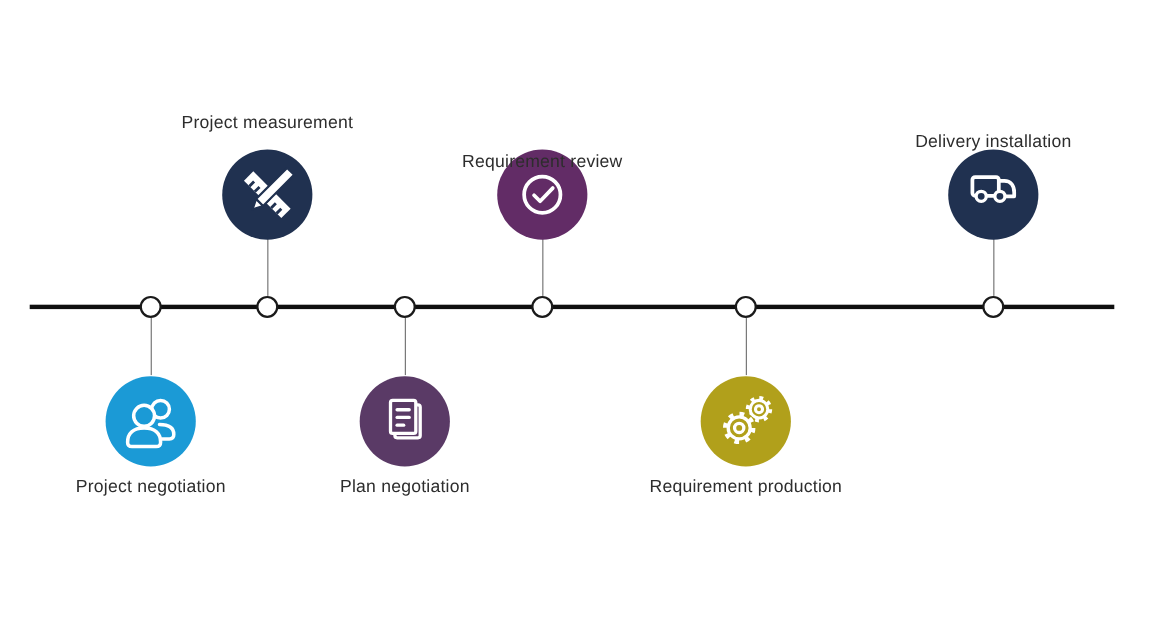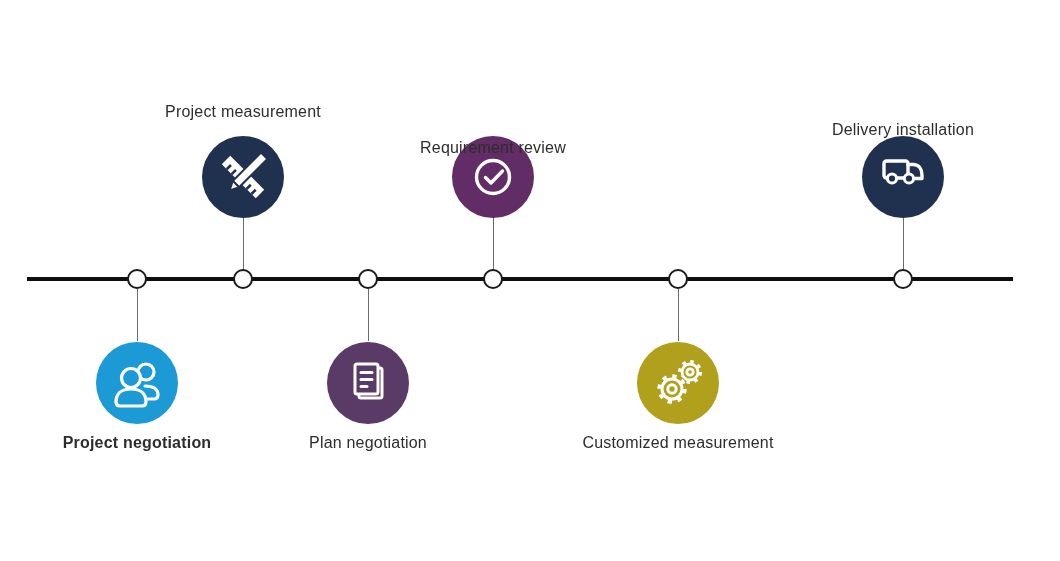--- a/index.html
+++ b/index.html
@@ -31,21 +31,21 @@
 
   .step-label {
     position: absolute; width: 260px;
     text-align: center;
     font-size: 16px; color: #2d2d2d; letter-spacing: 0.2px;
     white-space: nowrap;
   }
 
   
   .s1-badge { left: 95px;  top: 341px; }
-  .s1-label { left: 7px;   top: 434px; font-weight: bold; }
+  .s1-label { left: 7px;   top: 434px; }
   .s1-node  { left: 126.5px; }
   .s1-conn  { left: 136.5px; top: 289px; height: 52px; }
 
   .s2-badge { left: 201px; top: 135px; }
   .s2-label { left: 113px; top: 103px; }
   .s2-node  { left: 232.5px; }
   .s2-conn  { left: 242.5px; top: 217px; height: 52px; }
 
   .s3-badge { left: 326px; top: 341px; }
   .s3-label { left: 238px; top: 434px; }
@@ -141,21 +141,21 @@
         <circle cx="54" cy="31" r="3.2" stroke-width="2.8"></circle>
       </g>
       <circle cx="36" cy="48" r="15.5" stroke="none" fill="#b1a01b"></circle>
       <g>
         <circle cx="36" cy="48" r="12.5" stroke-width="4.5" stroke-dasharray="4.2 5.6"></circle>
         <circle cx="36" cy="48" r="10" stroke-width="3"></circle>
         <circle cx="36" cy="48" r="4.2" stroke-width="3"></circle>
       </g>
     </g>
   </svg>
-  <div class="step-label s5-label">Customized measurement</div>
+  <div class="step-label s5-label">Requirement production</div>
   <div class="node s5-node"></div>
 
   <div class="connector s6-conn"></div>
   <svg class="badge s6-badge" viewBox="0 0 84 84">
     <circle cx="42" cy="42" r="41" fill="#203150"></circle>
     <g stroke="#ffffff" stroke-width="3.4" fill="none" stroke-linecap="round" stroke-linejoin="round">
       <rect x="23" y="26" width="24" height="17" rx="2.5"></rect>
       <path d="M47 29.5 h5 c6 0 9 4.5 9 10.5 v3.5 h-7"></path>
       <circle cx="31" cy="43.5" r="4.6" stroke-width="3" fill="#203150"></circle>
       <circle cx="48" cy="43.5" r="4.6" stroke-width="3" fill="#203150"></circle>

